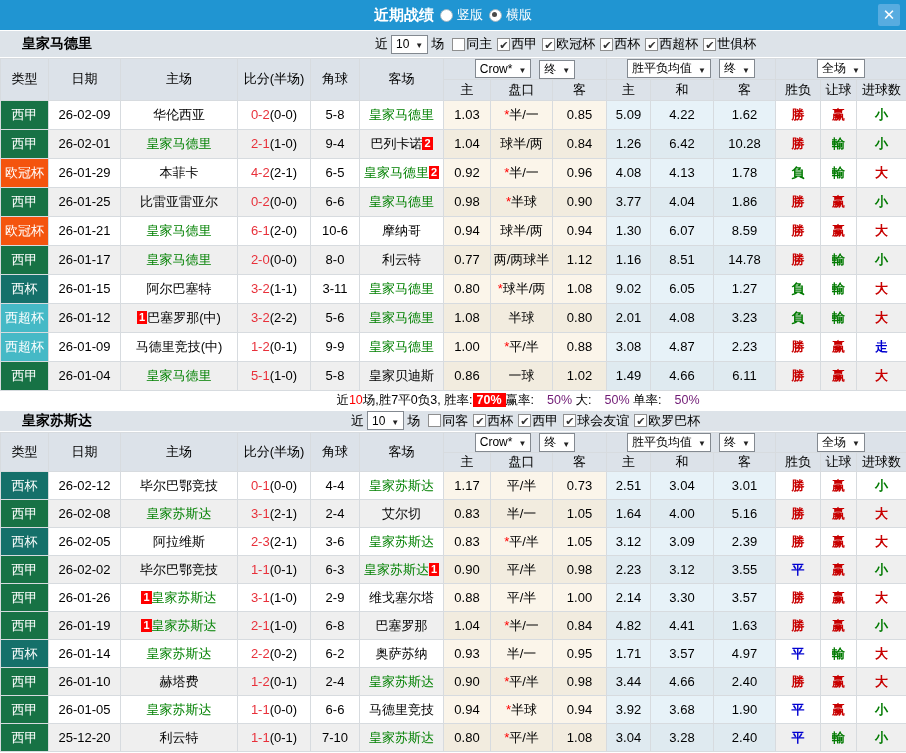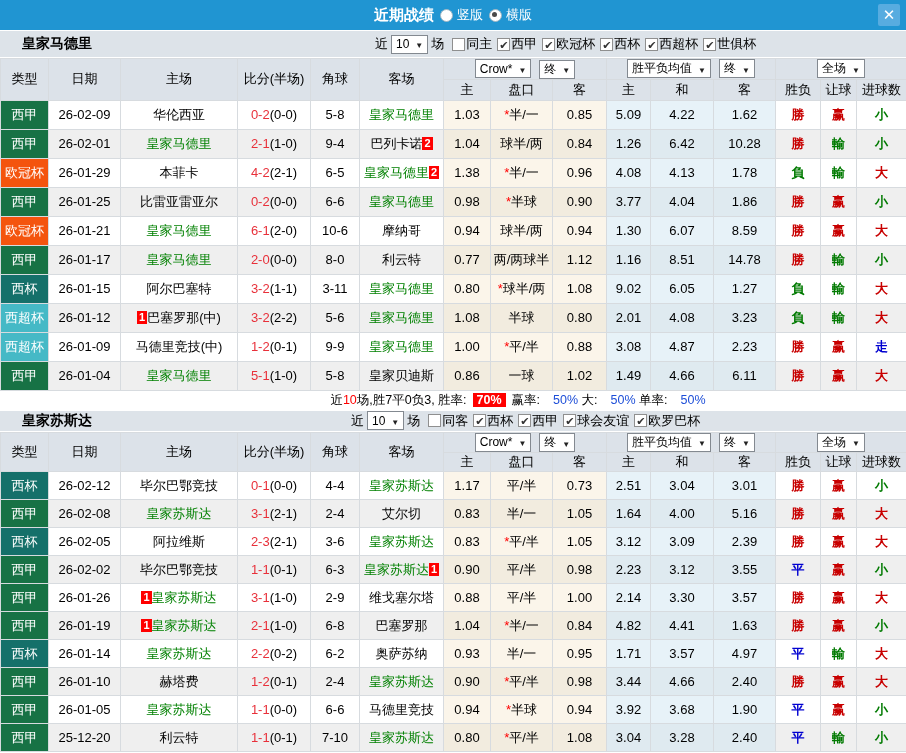--- a/index.html
+++ b/index.html
@@ -50,22 +50,22 @@
   .ft{color:#e8303a;}
   .ht{color:#000;}
   .star{color:#ff0000;}
   .res{font-weight:bold;}
   .r{color:#c80000;}
   .g{color:#007a00;}
   .b{color:#0000d0;}
   
   .summary{height:19px;display:flex;align-items:center;justify-content:center;font-size:12.5px;padding-left:130px;white-space:pre;}
   .red-t{color:#ff0000;}
-  .blue-t{color:#1d4ed8;padding-left:13px;}
-  .badge70{background:#ff0000;color:#fff;padding:0 4px;margin:0 6px;font-weight:bold;}
+  .blue-t{color:#701a75;padding-left:13px;}
+  .badge70{background:#ff0000;color:#fff;padding:0 4px;margin:0 0;font-weight:bold;}
 </style>
 </head>
 <body>
 
 <div class="topbar">
   <span class="tb-title">近期战绩</span>
   <span class="radio-group">
     <span class="radio"></span>
     <span>竖版</span>
     <span class="radio sel"></span>
@@ -204,21 +204,21 @@
           <td><span class="res g">輸</span></td>
           <td><span class="res g">小</span></td>
         </tr>
         <tr>
           <td class="comp" style="background: rgb(244, 84, 14);">欧冠杯</td>
           <td class="date">26-01-29</td>
           <td><span class="tn">本菲卡</span></td>
           <td><span class="ft">4-2</span><span class="ht">(2-1)</span></td>
           <td>6-5</td>
           <td><span class="tn green">皇家马德里</span><span class="badge">2</span></td>
-          <td class="crm">1.38</td>
+          <td class="crm">0.92</td>
           <td class="crm"><span class="star">*</span><span>半/一</span></td>
           <td class="crm">0.96</td>
           <td class="blu">4.08</td>
           <td class="blu">4.13</td>
           <td class="blu">1.78</td>
           <td><span class="res g">負</span></td>
           <td><span class="res g">輸</span></td>
           <td><span class="res r">大</span></td>
         </tr>
         <tr class="even">

